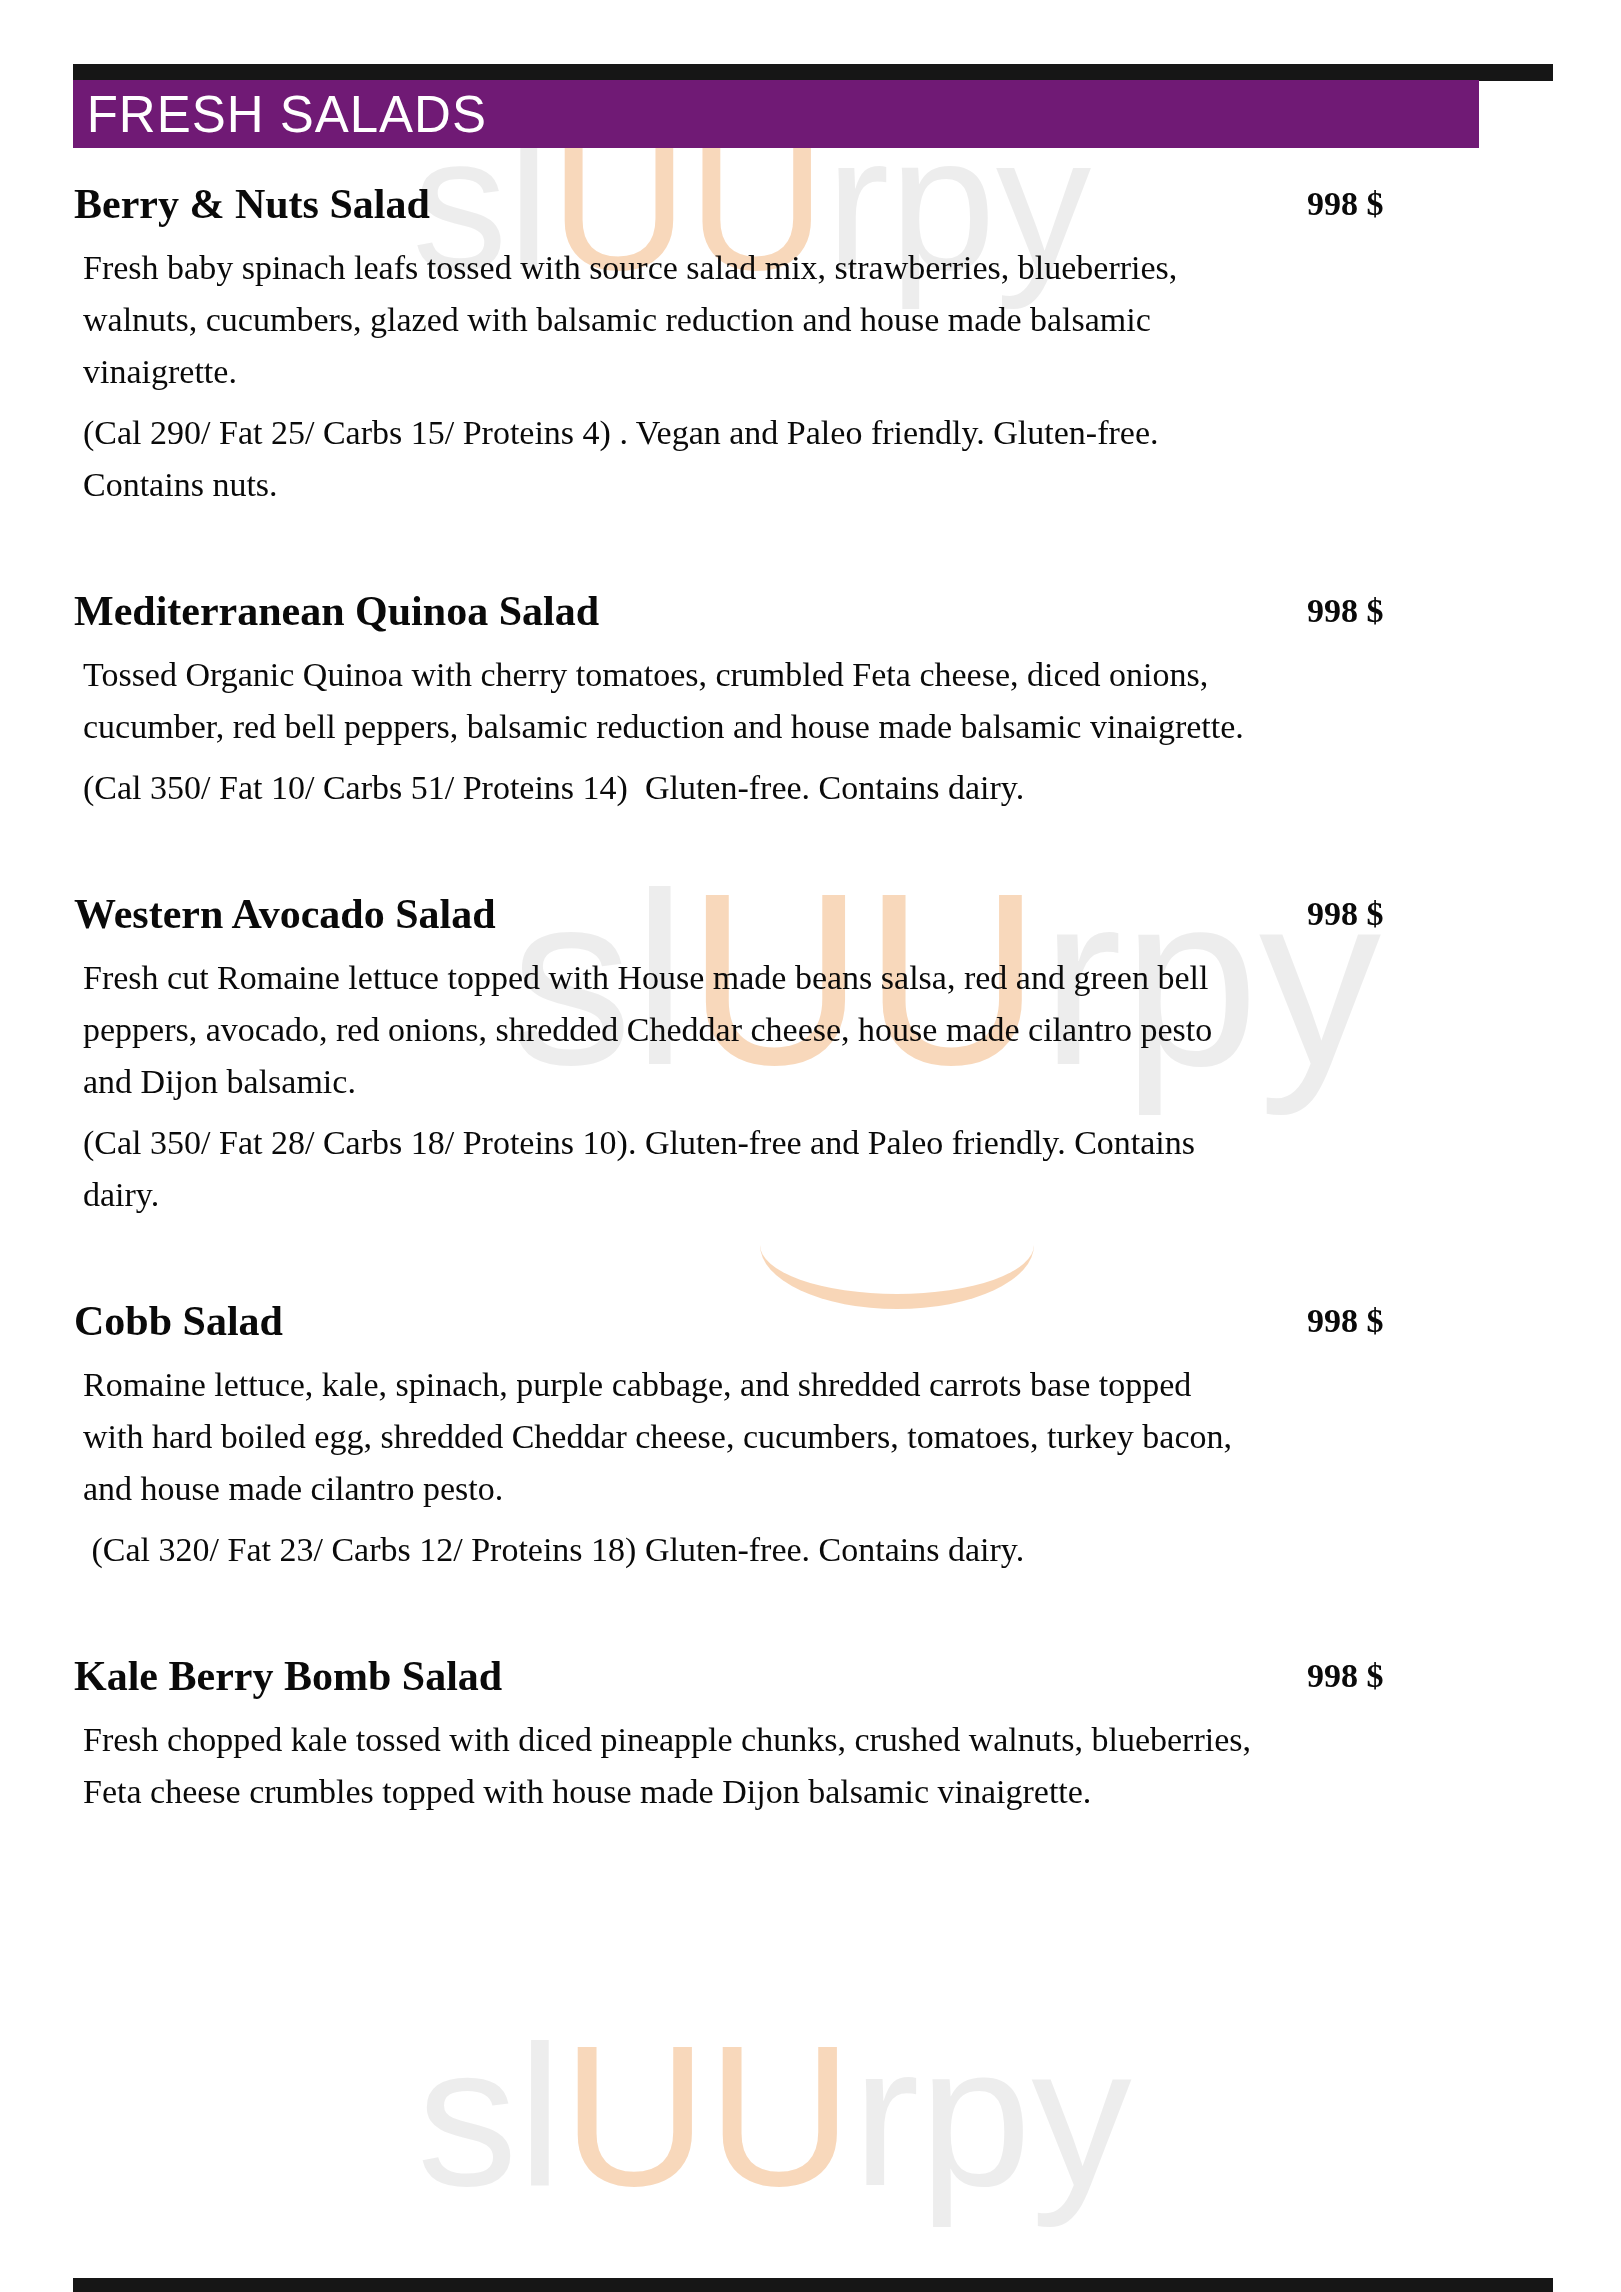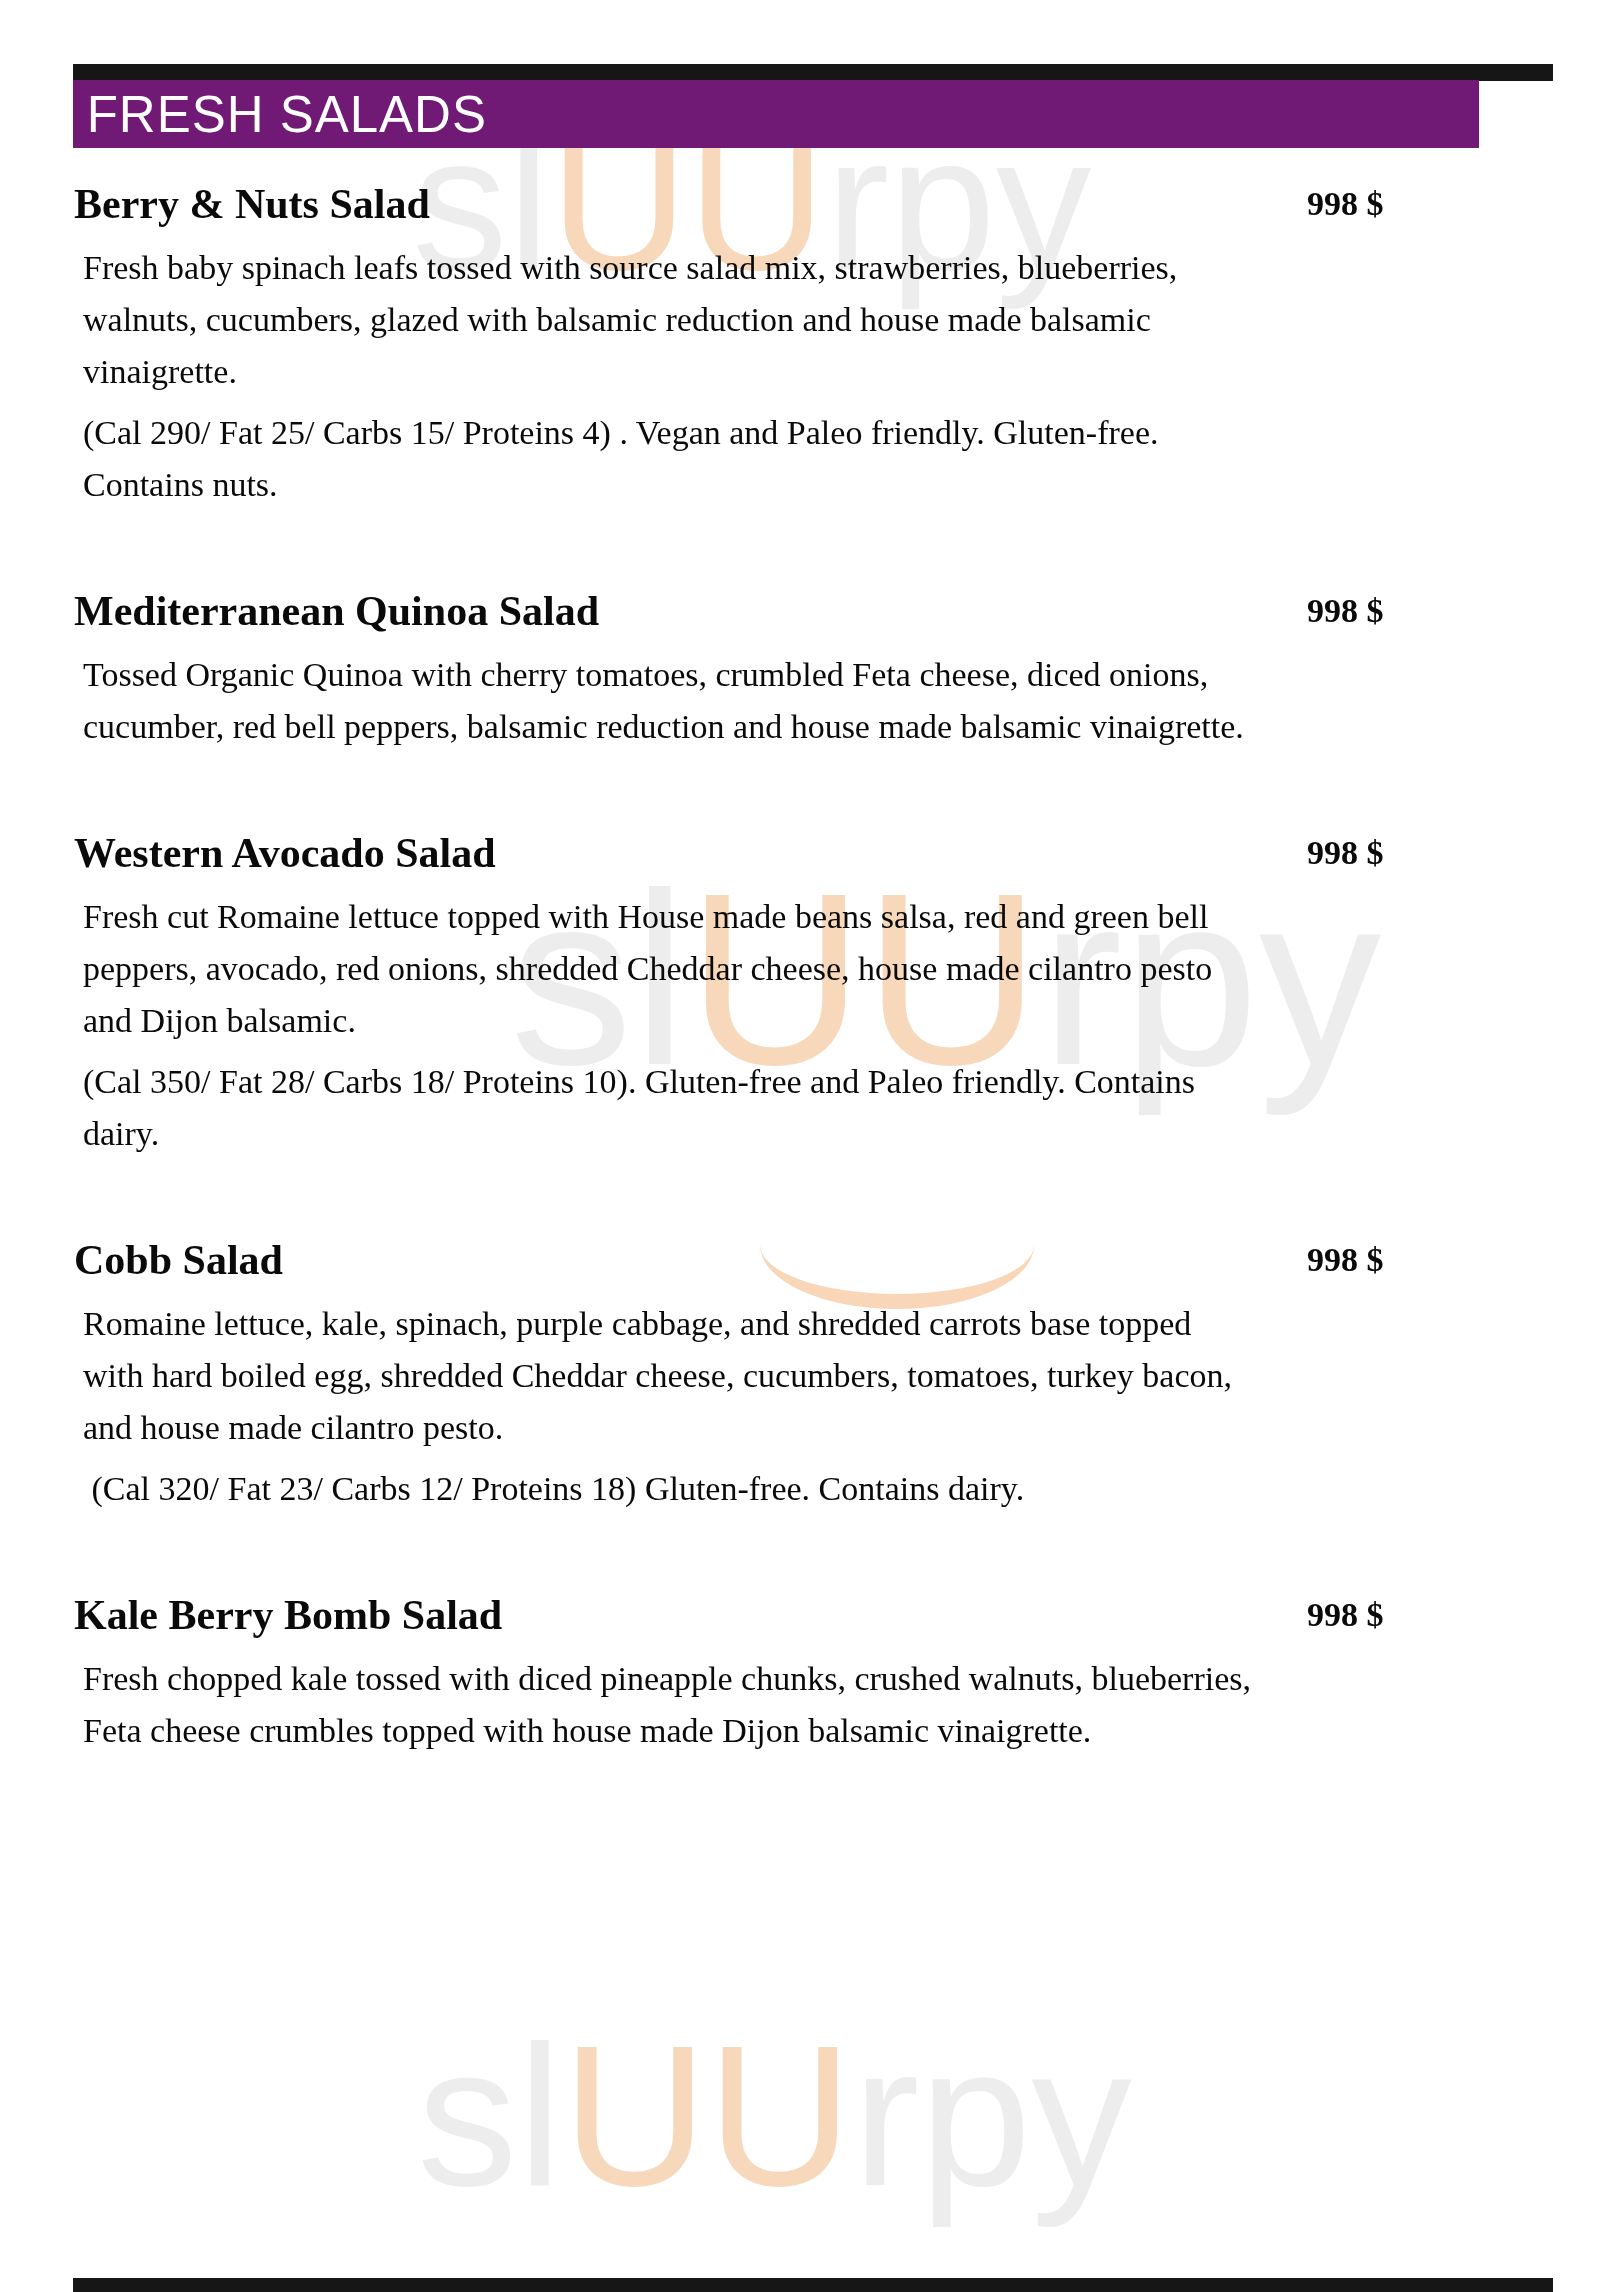--- a/index.html
+++ b/index.html
@@ -119,20 +119,21 @@
     <p class="item-desc">Fresh baby spinach leafs tossed with source salad mix, strawberries, blueberries, walnuts, cucumbers, glazed with balsamic reduction and house made balsamic vinaigrette.</p>
     <p class="item-nutrition">(Cal 290/ Fat 25/ Carbs 15/ Proteins 4) . Vegan and Paleo friendly. Gluten-free. Contains nuts.</p>
   </section>
 
   <section class="menu-item">
     <div class="item-head">
       <h2 class="item-name">Mediterranean Quinoa Salad</h2>
       <span class="item-price">998 $</span>
     </div>
     <p class="item-desc">Tossed Organic Quinoa with cherry tomatoes, crumbled Feta cheese, diced onions, cucumber, red bell peppers, balsamic reduction and house made balsamic vinaigrette.</p>
+    <p class="item-nutrition">(Cal 350/ Fat 10/ Carbs 51/ Proteins 14)  Gluten-free. Contains dairy.</p>
   </section>
 
   <section class="menu-item">
     <div class="item-head">
       <h2 class="item-name">Western Avocado Salad</h2>
       <span class="item-price">998 $</span>
     </div>
     <p class="item-desc">Fresh cut Romaine lettuce topped with House made beans salsa, red and green bell peppers, avocado, red onions, shredded Cheddar cheese, house made cilantro pesto and Dijon balsamic.</p>
     <p class="item-nutrition">(Cal 350/ Fat 28/ Carbs 18/ Proteins 10). Gluten-free and Paleo friendly. Contains dairy.</p>
   </section>

